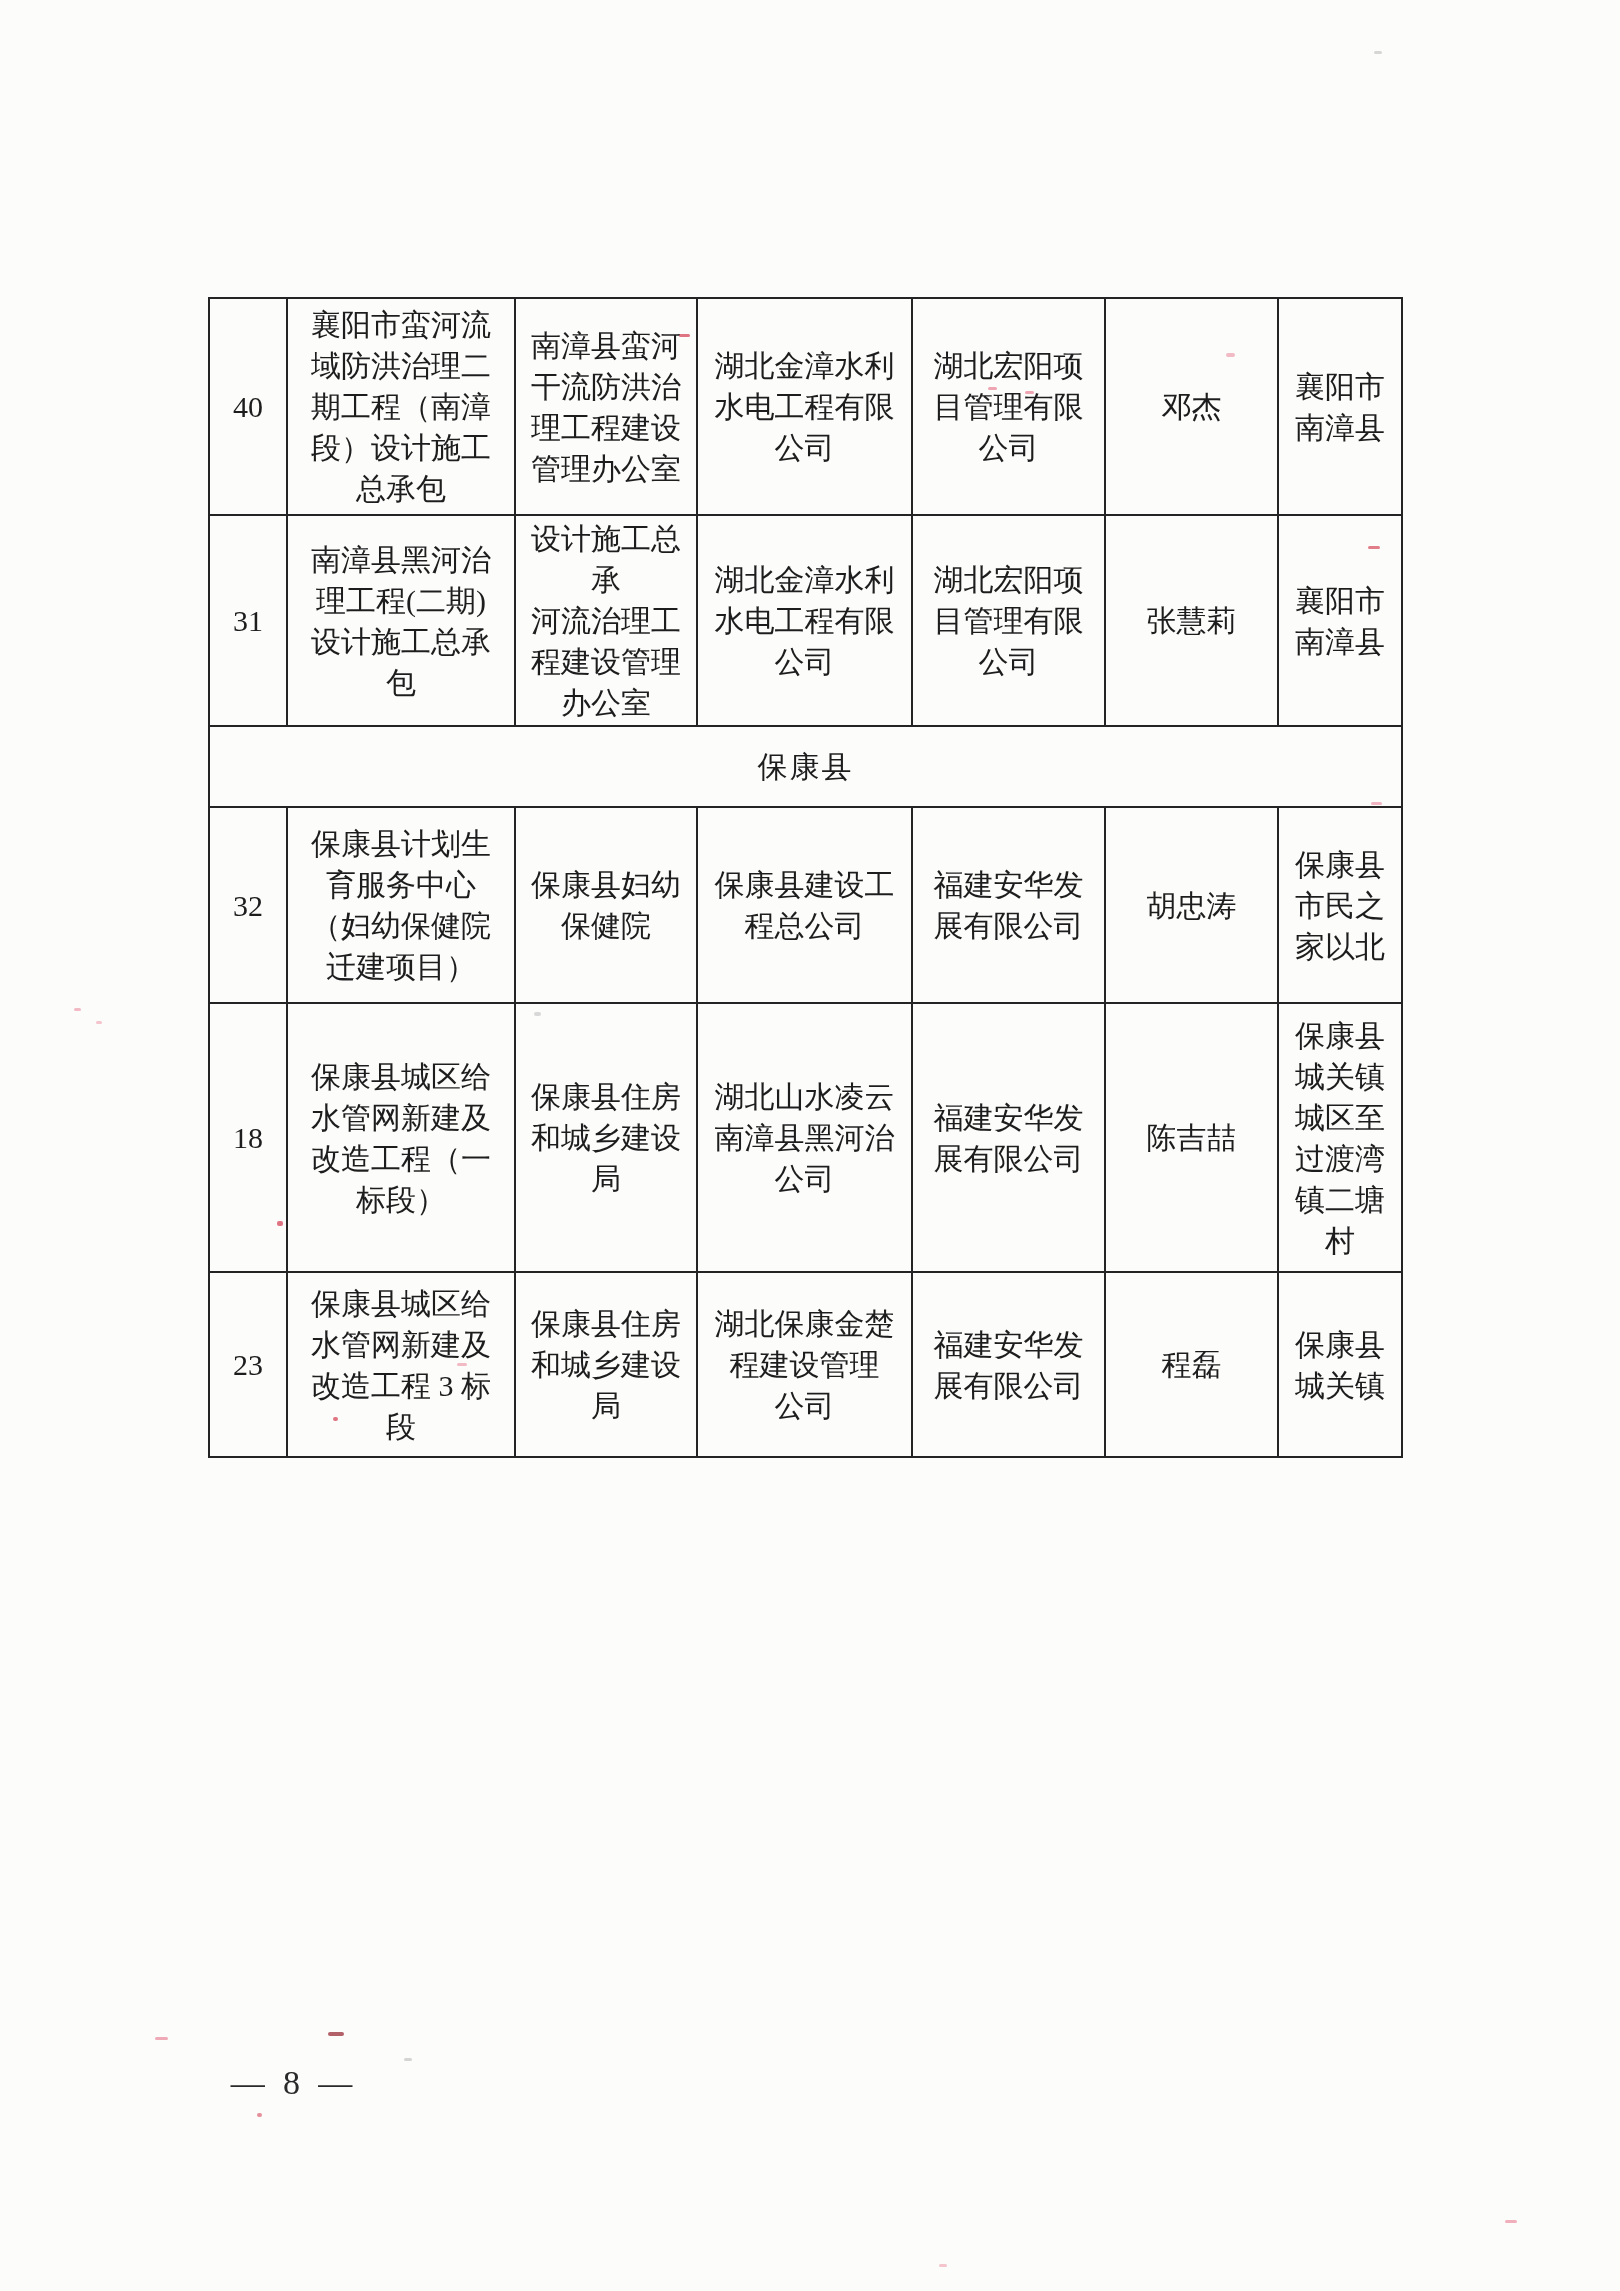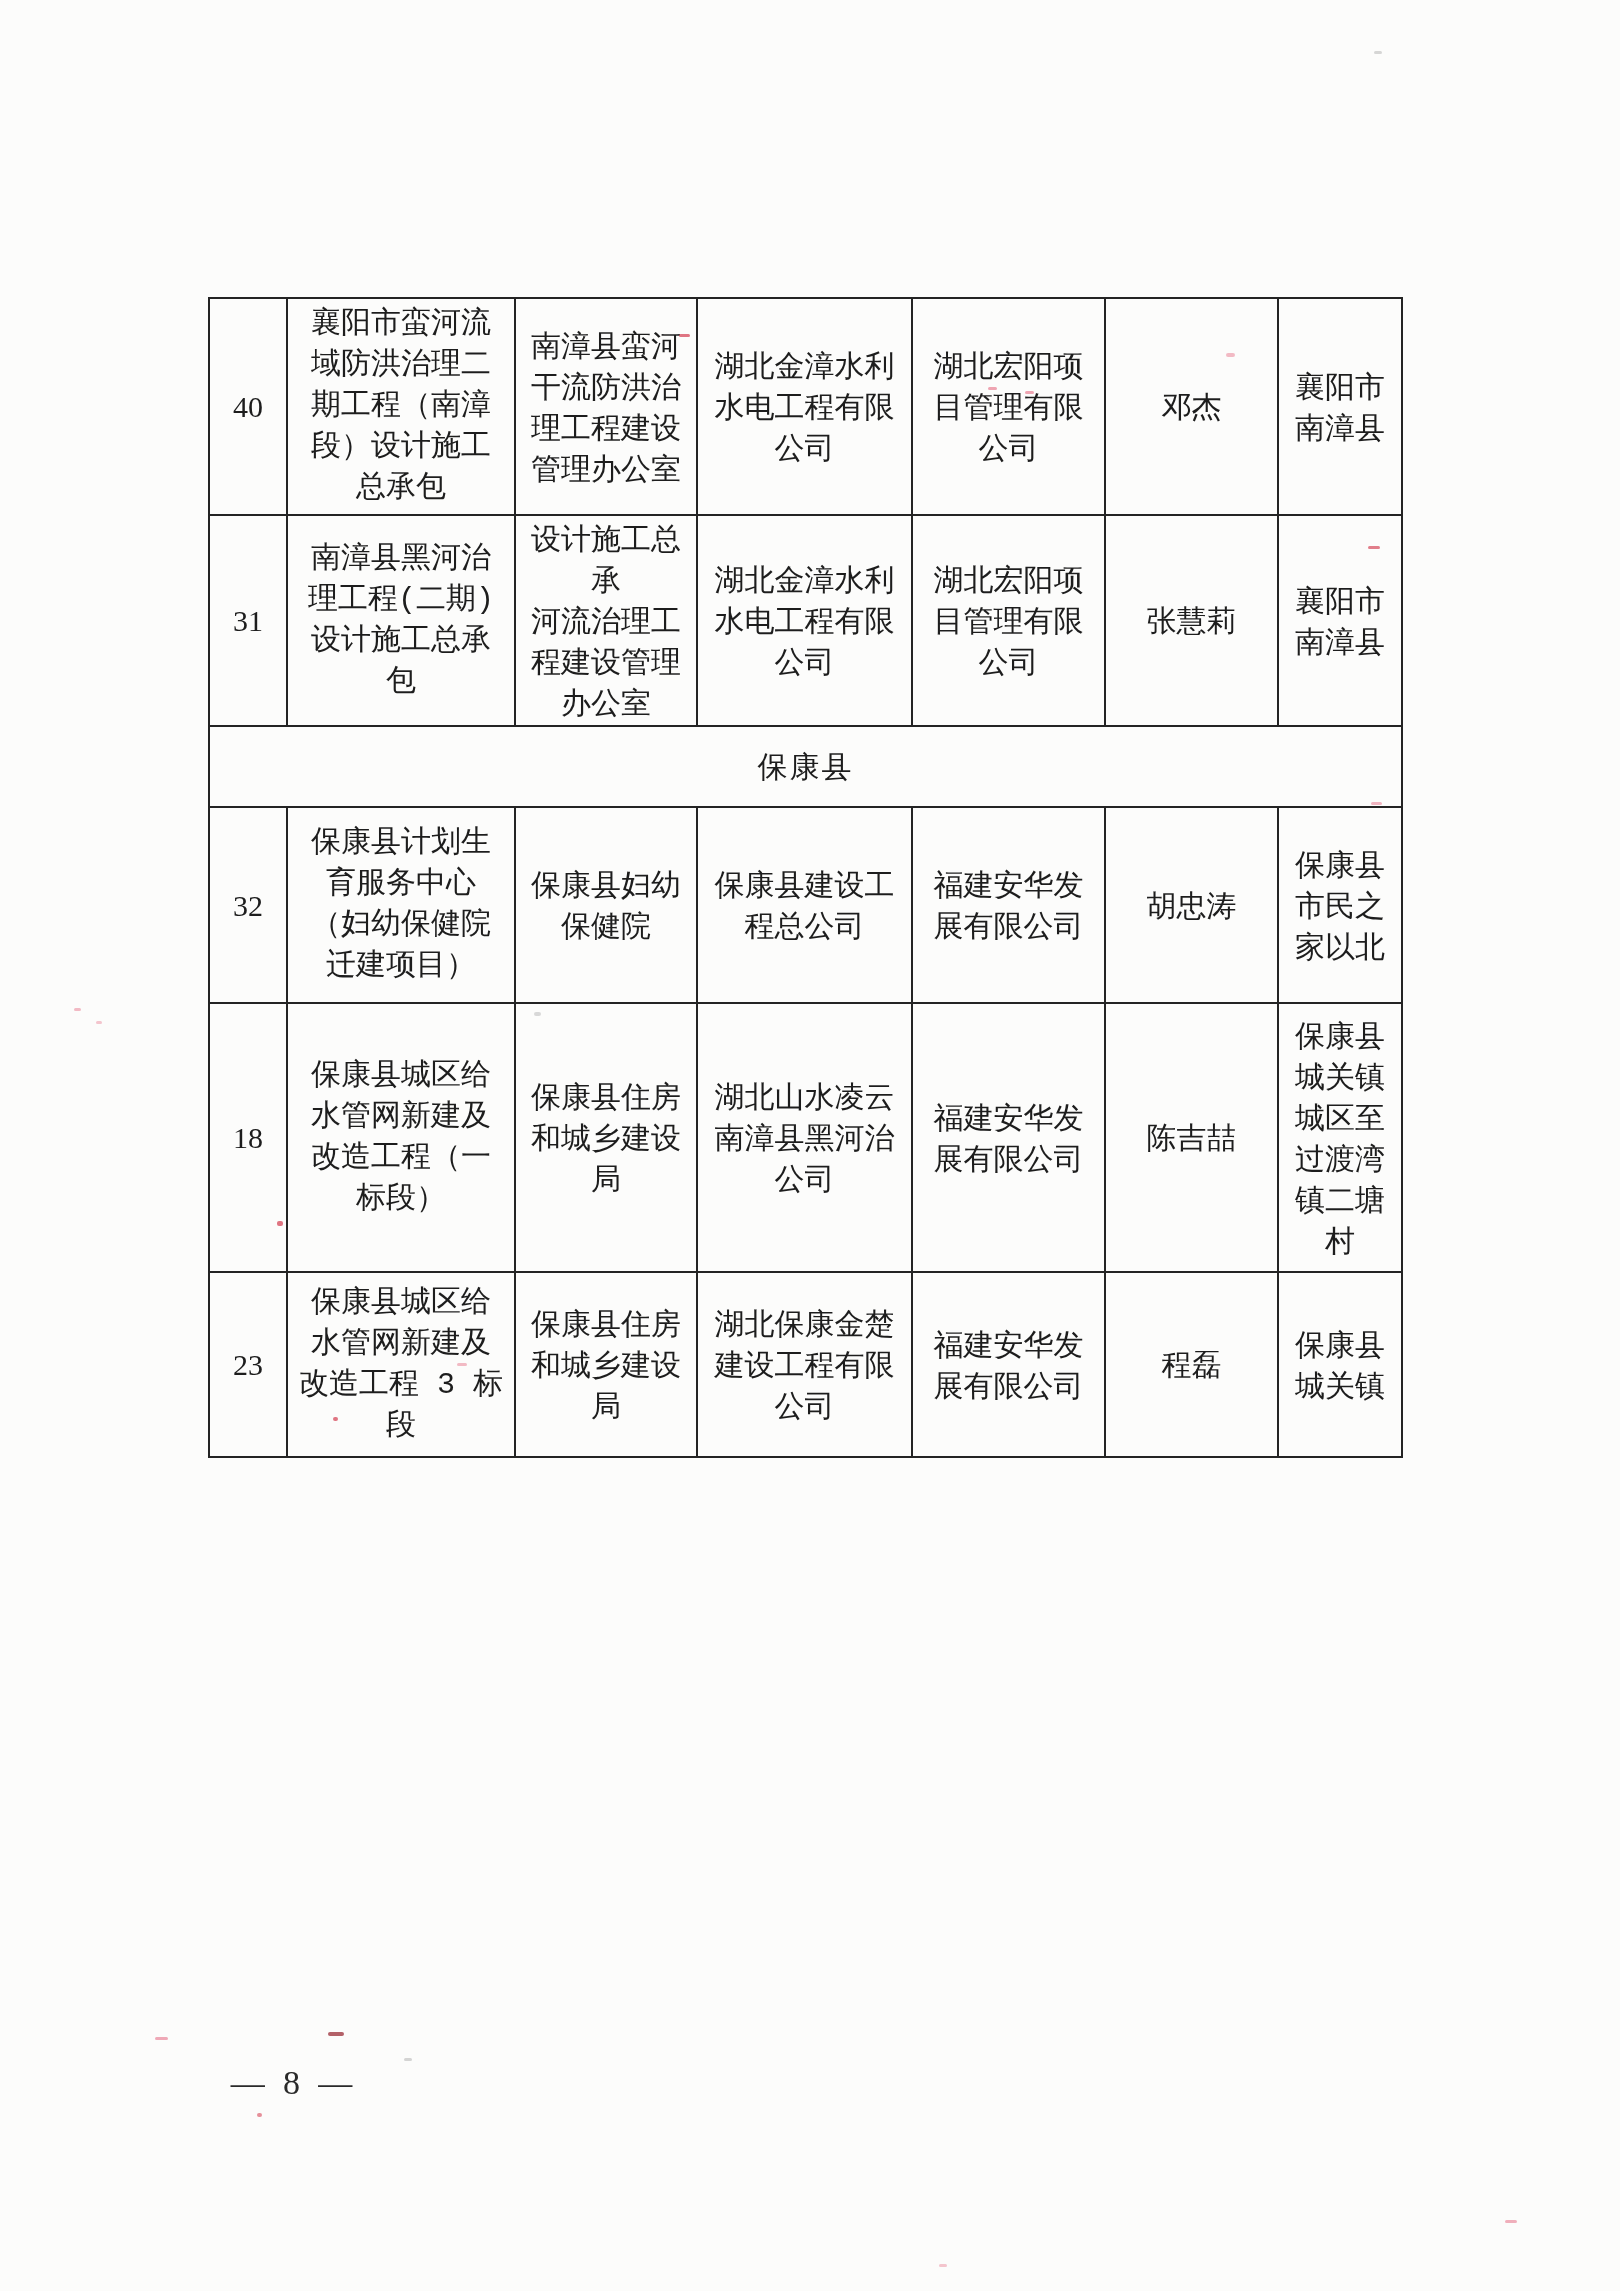--- a/index.html
+++ b/index.html
@@ -27,21 +27,21 @@
   table.award-table td {
     border: 2px solid #242424;
     text-align: center;
     vertical-align: middle;
     font-size: 30px;
     line-height: 41px;
     white-space: pre-line;
     padding: 2px 7.8px;
     overflow: hidden;
   }
-  td.c-project { padding: 2px 5.9px; font-family: Liberation Mono, monospace; }
+  td.c-project { padding: 2px 5.9px; }
   tr.h-r30 { height: 217px; }
   tr.h-r31 { height: 199px; }
   tr.h-sec { height: 81px; }
   tr.h-r32 { height: 196px; }
   tr.h-r33 { height: 269px; }
   tr.h-r34 { height: 185px; }
   tr.h-sec td {
     border-top: 2.9px solid #242424;
     border-bottom: 2.9px solid #242424;
     letter-spacing: 2px;
@@ -164,21 +164,21 @@
       <tr class="h-r34">
         <td class="c-num">23</td>
         <td class="c-project">保康县城区给
 水管网新建及
 改造工程 3 标
 段</td>
         <td class="c-owner">保康县住房
 和城乡建设
 局</td>
         <td class="c-contractor">湖北保康金楚
-建设工程有限
+程建设管理
 公司</td>
         <td class="c-supervisor">福建安华发
 展有限公司</td>
         <td class="c-person">程磊</td>
         <td class="c-location">保康县
 城关镇</td>
       </tr>
     </tbody>
   </table>
 

